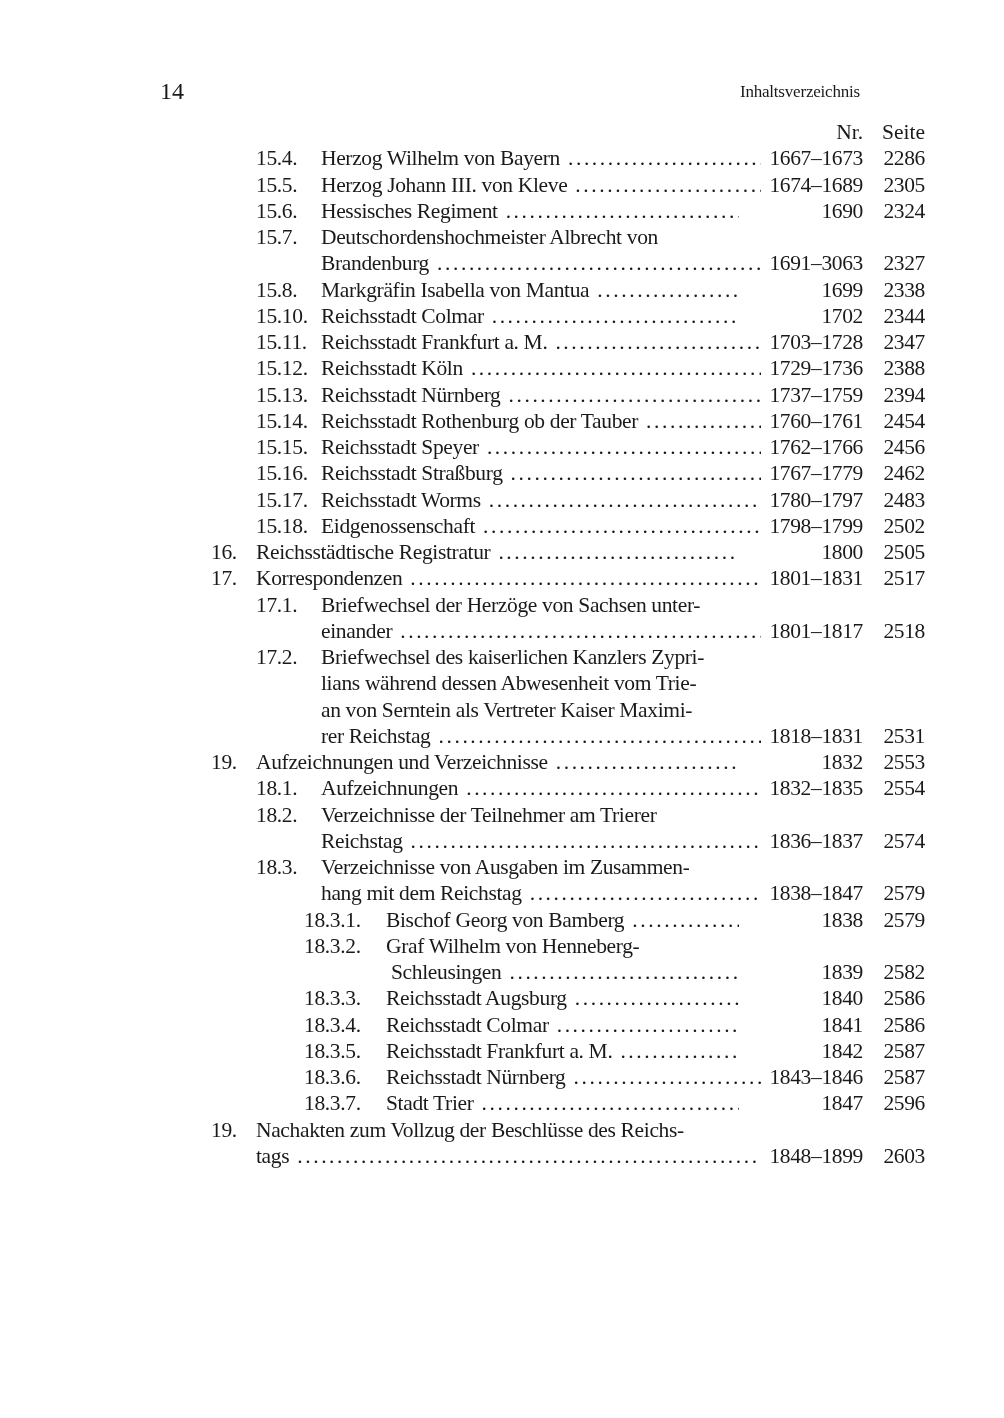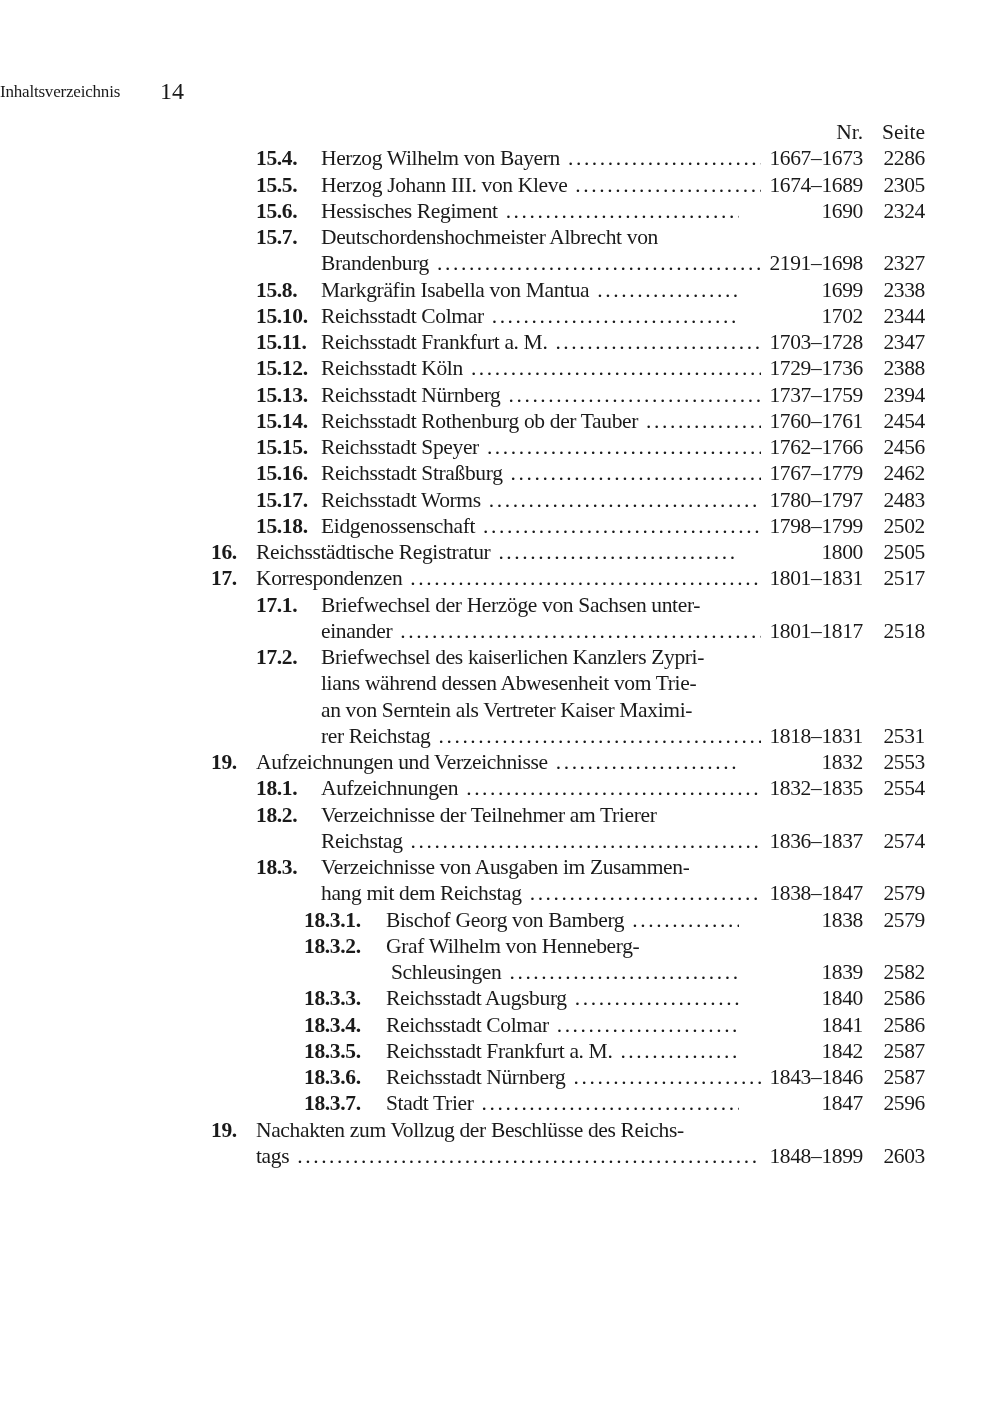--- a/index.html
+++ b/index.html
@@ -3,27 +3,27 @@
 <meta charset="utf-8">
 <style>
   html, body { margin: 0; padding: 0; background: #ffffff; }
   body {
     width: 1004px; height: 1418px; position: relative; overflow: hidden;
     font-family: "Liberation Serif", "DejaVu Serif", serif;
     color: #1a1a1a;
   }
   .header { position: absolute; top: 78px; left: 0; width: 1004px; height: 30px; }
   .page-number { position: absolute; left: 160px; top: 0; font-size: 24px; }
-  .running-title { position: absolute; left: 0; width: 860px; top: 4px; text-align: left; font-size: 17px; letter-spacing: -0.2px; }
+  .running-title { position: absolute; left: 0; width: 860px; top: 4px; text-align: right; font-size: 17px; letter-spacing: -0.2px; }
   .toc { position: absolute; left: 0; top: 119px; width: 1004px; margin-left: 16px; }
   .line {
     position: relative; height: 26.25px; line-height: 26.25px;
     font-size: 21.5px; white-space: nowrap; letter-spacing: -0.35px;
   }
-  .num { position: absolute; top: 0; font-weight: bold; }
+  .num { position: absolute; top: 0; }
   .title { position: absolute; top: 0; overflow: hidden; }
   .title .dots { letter-spacing: 2.6px; }
   .nr { position: absolute; top: 0; right: 157px; text-align: right; }
   .seite { position: absolute; top: 0; right: 95px; text-align: center; }
   .lvl1 .num { left: 195px; }
   .lvl2 .num { left: 240px; }
   .lvl3 .num { left: 288px; }
   .lvl1 .title { left: 240px; }
   .lvl2 .title { left: 305px; }
   .lvl3 .title { left: 370px; }
@@ -61,21 +61,21 @@
         <span class="title" style="width: 418px;"><span>Hessisches Regiment</span><span class="dots"> ........................................................................................................................</span></span>
         <span class="nr">1690</span>
         <span class="seite">2324</span>
       </div>
       <div class="line lvl2">
         <span class="num">15.7.</span>
         <span class="title"><span>Deutschordenshochmeister Albrecht von</span></span>
       </div>
       <div class="line lvl2">
         <span class="title" style="width: 440px;"><span>Brandenburg</span><span class="dots"> ........................................................................................................................</span></span>
-        <span class="nr">2191–1698</span>
+        <span class="nr">1691–3063</span>
         <span class="seite">2327</span>
       </div>
       <div class="line lvl2">
         <span class="num">15.8.</span>
         <span class="title" style="width: 418px;"><span>Markgräfin Isabella von Mantua</span><span class="dots"> ........................................................................................................................</span></span>
         <span class="nr">1699</span>
         <span class="seite">2338</span>
       </div>
       <div class="line lvl2">
         <span class="num">15.10.</span>

